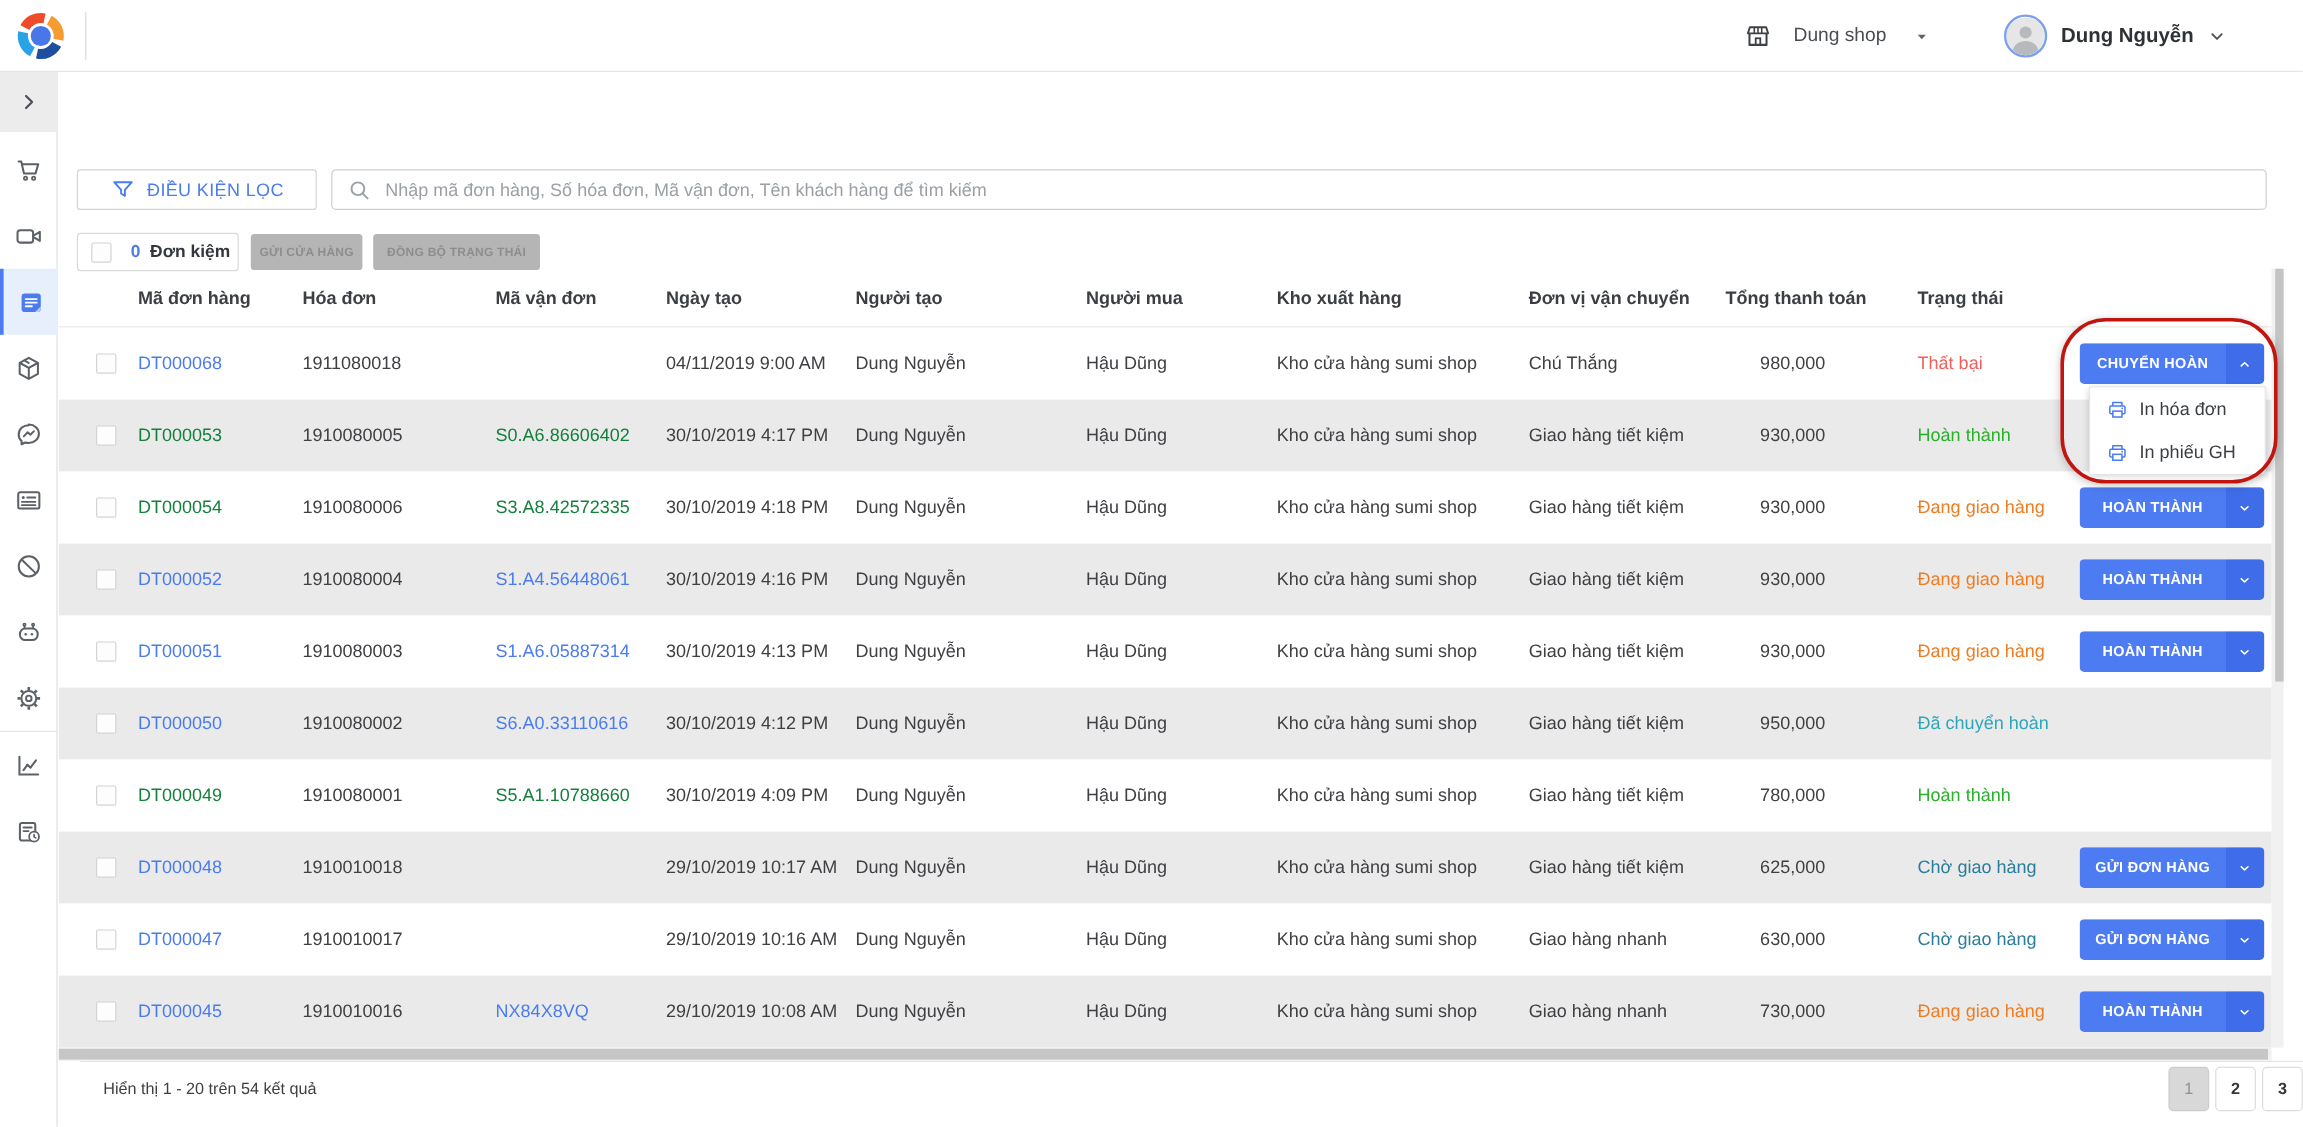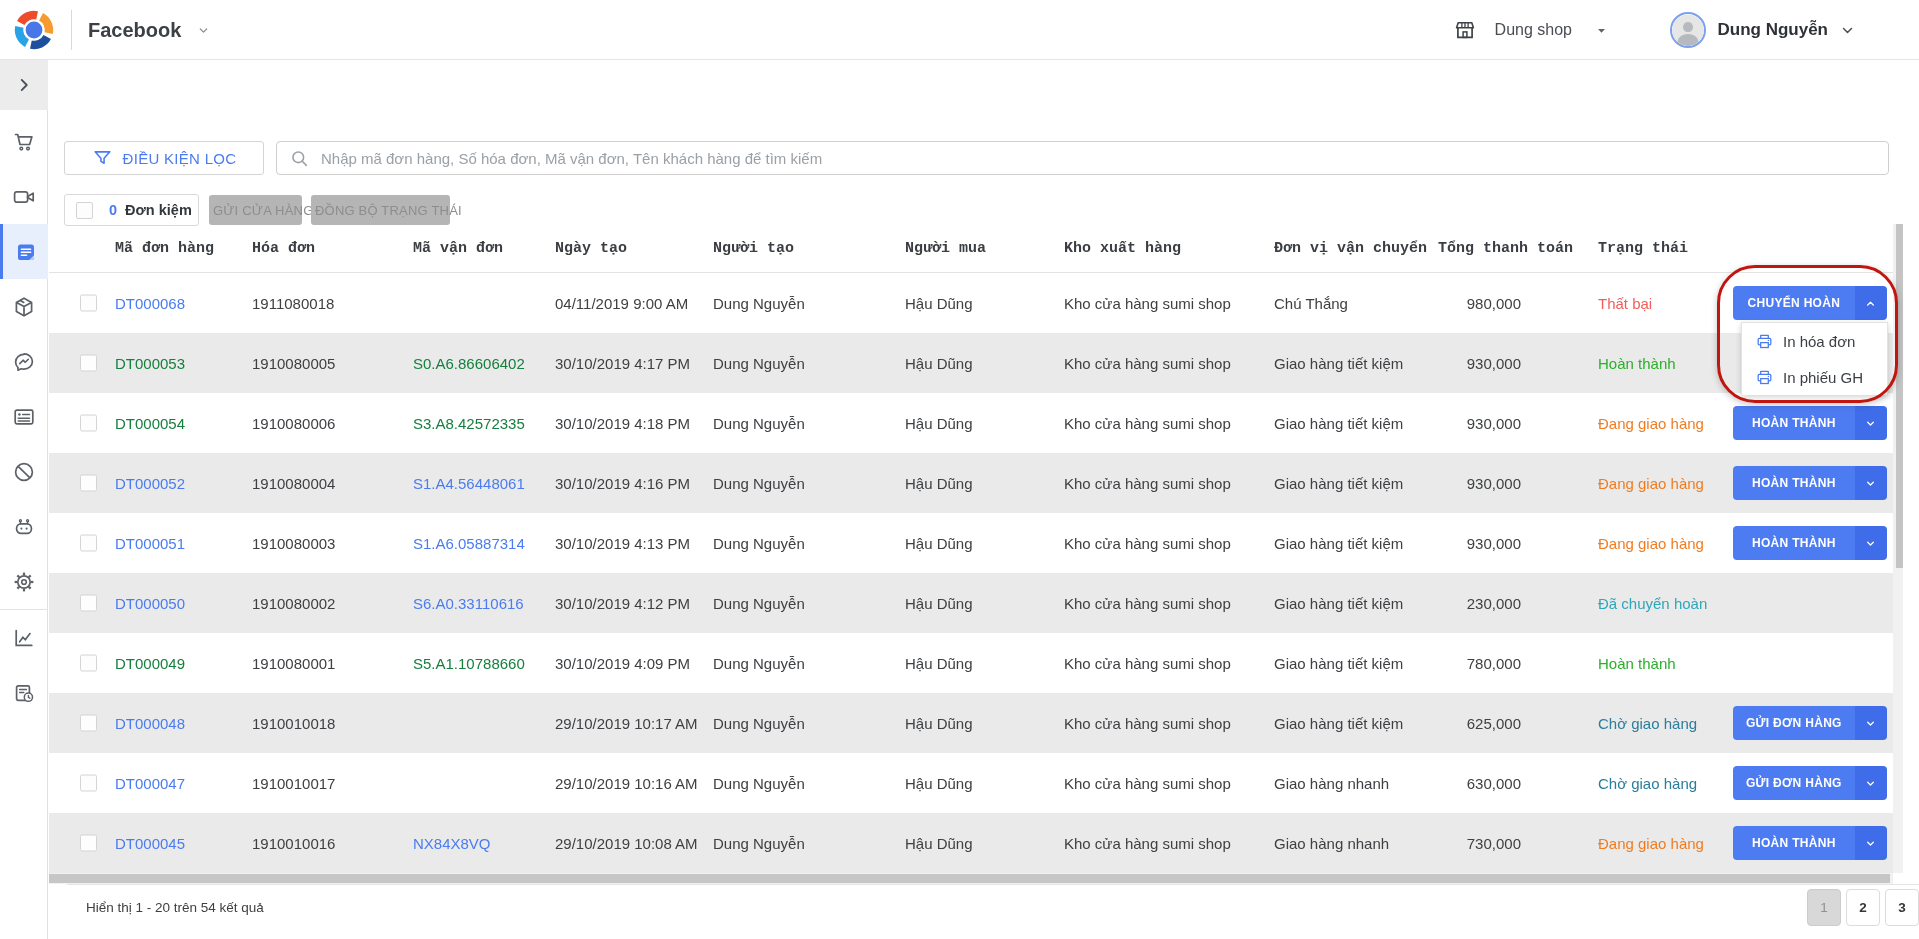--- a/index.html
+++ b/index.html
@@ -51,27 +51,27 @@
   .searchbox input::placeholder { color:#9aa0a6; }
   .searchbox .mag { position:absolute; left:13px; top:6.5px; pointer-events:none; }
 
   .sel-box { position:absolute; left:15px; top:134px; width:135px; height:32px; background:#fff;
     border:1px solid #d9d9d9; border-radius:3px; display:flex; align-items:center; }
   .cb { display:inline-block; width:17px; height:17px; background:#fdfdfd; border:1px solid #d4d4d4; border-radius:2px; cursor:pointer; }
   .sel-box .cb { margin-left:11px; }
   .sel-box .cnt { color:#4a7cf0; font-weight:bold; font-size:14.5px; margin-left:16px; }
   .sel-box .lbl { color:#33373c; font-weight:bold; font-size:14.5px; margin-left:8px; }
   .gbtn { position:absolute; top:135px; height:30px; background:#b5b5b5; color:#8d8d8d; border:none; border-radius:3px;
-    font-size:13px; font-weight:normal; letter-spacing:.2px; font-family:inherit; cursor:default; padding:0 4px; white-space:nowrap; }
+    font-size:10px; font-weight:bold; letter-spacing:.2px; font-family:inherit; cursor:default; padding:0 4px; white-space:nowrap; }
   .gbtn.b1 { left:160px; width:93px; }
   .gbtn.b2 { left:262px; width:139px; }
 
   
   .thead { position:absolute; left:0; top:168px; width:1844px; height:45px; border-bottom:1px solid #e3e3e3; }
-  .th { position:absolute; top:0; height:45px; line-height:42px; font-size:15px; font-weight:bold; color:#3b3e42; white-space:nowrap;font-family:Liberation Mono, monospace; }
+  .th { position:absolute; top:0; height:45px; line-height:42px; font-size:15px; font-weight:bold; color:#3b3e42; white-space:nowrap; }
   .rows { position:absolute; left:0; top:213px; width:1844px; height:600px; }
   .row { position:relative; width:1844px; height:60px; background:#fff; }
   .row.stripe { background:#eaeaea; }
   .row > * { position:absolute; top:50%; transform:translateY(-50%); white-space:nowrap; }
   .row .cb { left:31px; }
   .cell { font-size:15px; color:#3e4043; }
   .lnk { font-size:15px; color:#4a7cf0; text-decoration:none; cursor:pointer; }
   .lnk.v { color:#15803d; }
   .c-code { left:66px; }
   .c-inv { left:203px; }
@@ -123,28 +123,20 @@
 
   <div class="topbar">
     <span class="logo"><svg width="44" height="44" viewBox="0 0 44 44">
           <path d="M8.76 14.96A15.0 15.0 0 0 1 25.12 7.33" stroke="#ee4b2d" stroke-width="8.4" fill="none"></path>
           <path d="M29.04 8.76A15.0 15.0 0 0 1 36.67 25.12" stroke="#f59b30" stroke-width="8.4" fill="none"></path>
           <path d="M35.24 29.04A15.0 15.0 0 0 1 18.88 36.67" stroke="#1d4f9e" stroke-width="8.4" fill="none"></path>
           <path d="M14.96 35.24A15.0 15.0 0 0 1 7.33 18.88" stroke="#2aa2e6" stroke-width="8.4" fill="none"></path>
           <circle cx="22" cy="22" r="8.4" fill="#4a77e8"></circle>
         </svg></span>
     <span class="topbar-divider"></span>
-    <div class="channel">
-      <span class="lbl">Facebook</span>
-      <span style="display:flex">
-          <svg width="17" height="17" viewBox="0 0 24 24" fill="none">
-            <path d="M7.5 9.8l4.5 4.5 4.5-4.5" stroke="#8d9095" stroke-width="1.8" stroke-linecap="round" stroke-linejoin="round"></path>
-          </svg>
-        </span>
-    </div>
     <div class="shop-sel">
       <span class="sicn">
           <svg width="24" height="24" viewBox="0 0 24 24" fill="none">
             <path d="M4.9 10v9.4h14.2V10" stroke="#3e4247" stroke-width="1.7" stroke-linejoin="round"></path>
             <path d="M3.6 9.8L5.2 4.7h13.6l1.6 5.1z" stroke="#3e4247" stroke-width="1.6" stroke-linejoin="round"></path>
             <path d="M8.9 4.9v4.9M12 4.9v4.9M15.1 4.9v4.9" stroke="#3e4247" stroke-width="1.3"></path>
             <rect x="10.1" y="13.9" width="3.8" height="5.5" stroke="#3e4247" stroke-width="1.5"></rect>
           </svg>
         </span>
       <span class="lbl">Dung shop</span>
@@ -437,21 +429,21 @@
       <div class="row stripe">
           <span class="cb"></span>
           <a class="lnk c-code">DT000050</a>
           <span class="cell c-inv">1910080002</span>
           <a class="lnk c-trk">S6.A0.33110616</a>
           <span class="cell c-date">30/10/2019 4:12 PM</span>
           <span class="cell c-creator">Dung Nguyễn</span>
           <span class="cell c-buyer">Hậu Dũng</span>
           <span class="cell c-wh">Kho cửa hàng sumi shop</span>
           <span class="cell c-car">Giao hàng tiết kiệm</span>
-          <span class="cell c-total">230,000</span>
+          <span class="cell c-total">950,000</span>
           <span class="cell c-st st-teal">Đã chuyển hoàn</span>
         </div>
       <div class="row">
           <span class="cb"></span>
           <a class="lnk v c-code">DT000049</a>
           <span class="cell c-inv">1910080001</span>
           <a class="lnk v c-trk">S5.A1.10788660</a>
           <span class="cell c-date">30/10/2019 4:09 PM</span>
           <span class="cell c-creator">Dung Nguyễn</span>
           <span class="cell c-buyer">Hậu Dũng</span>

